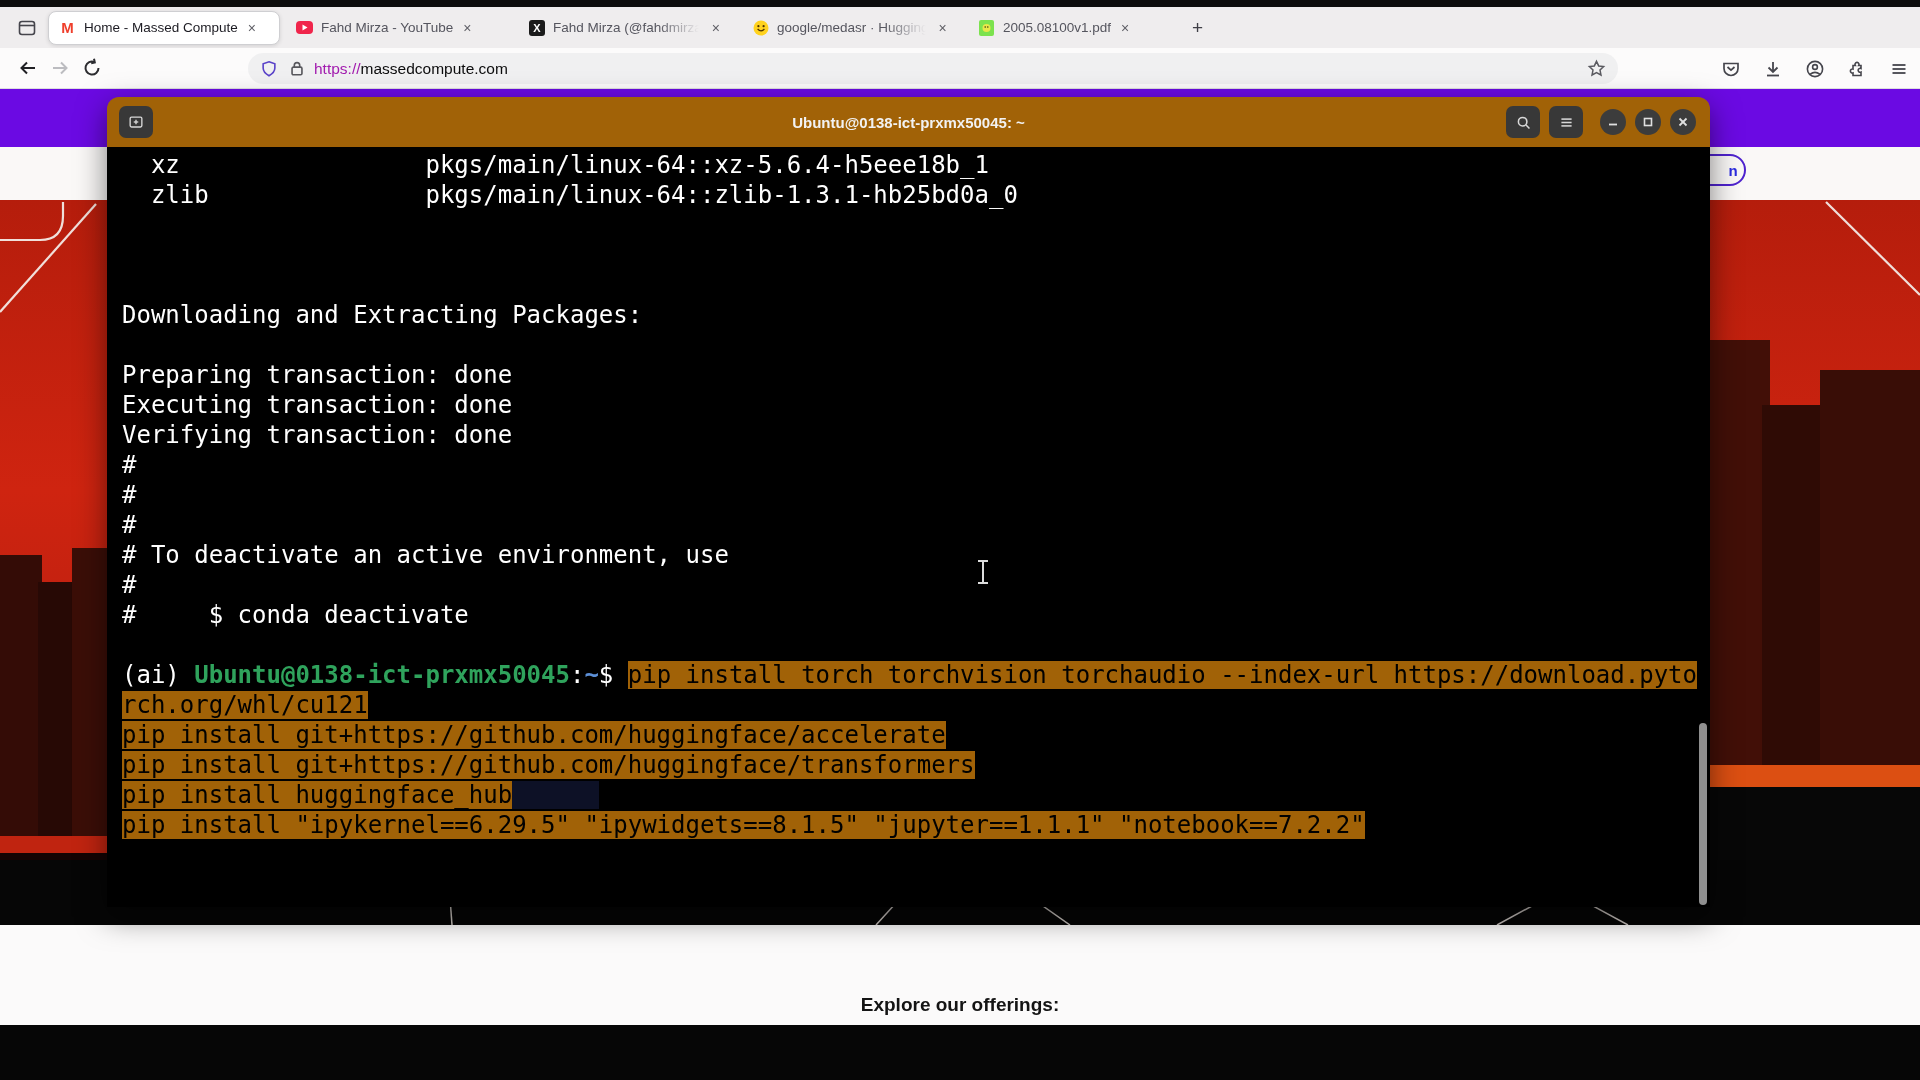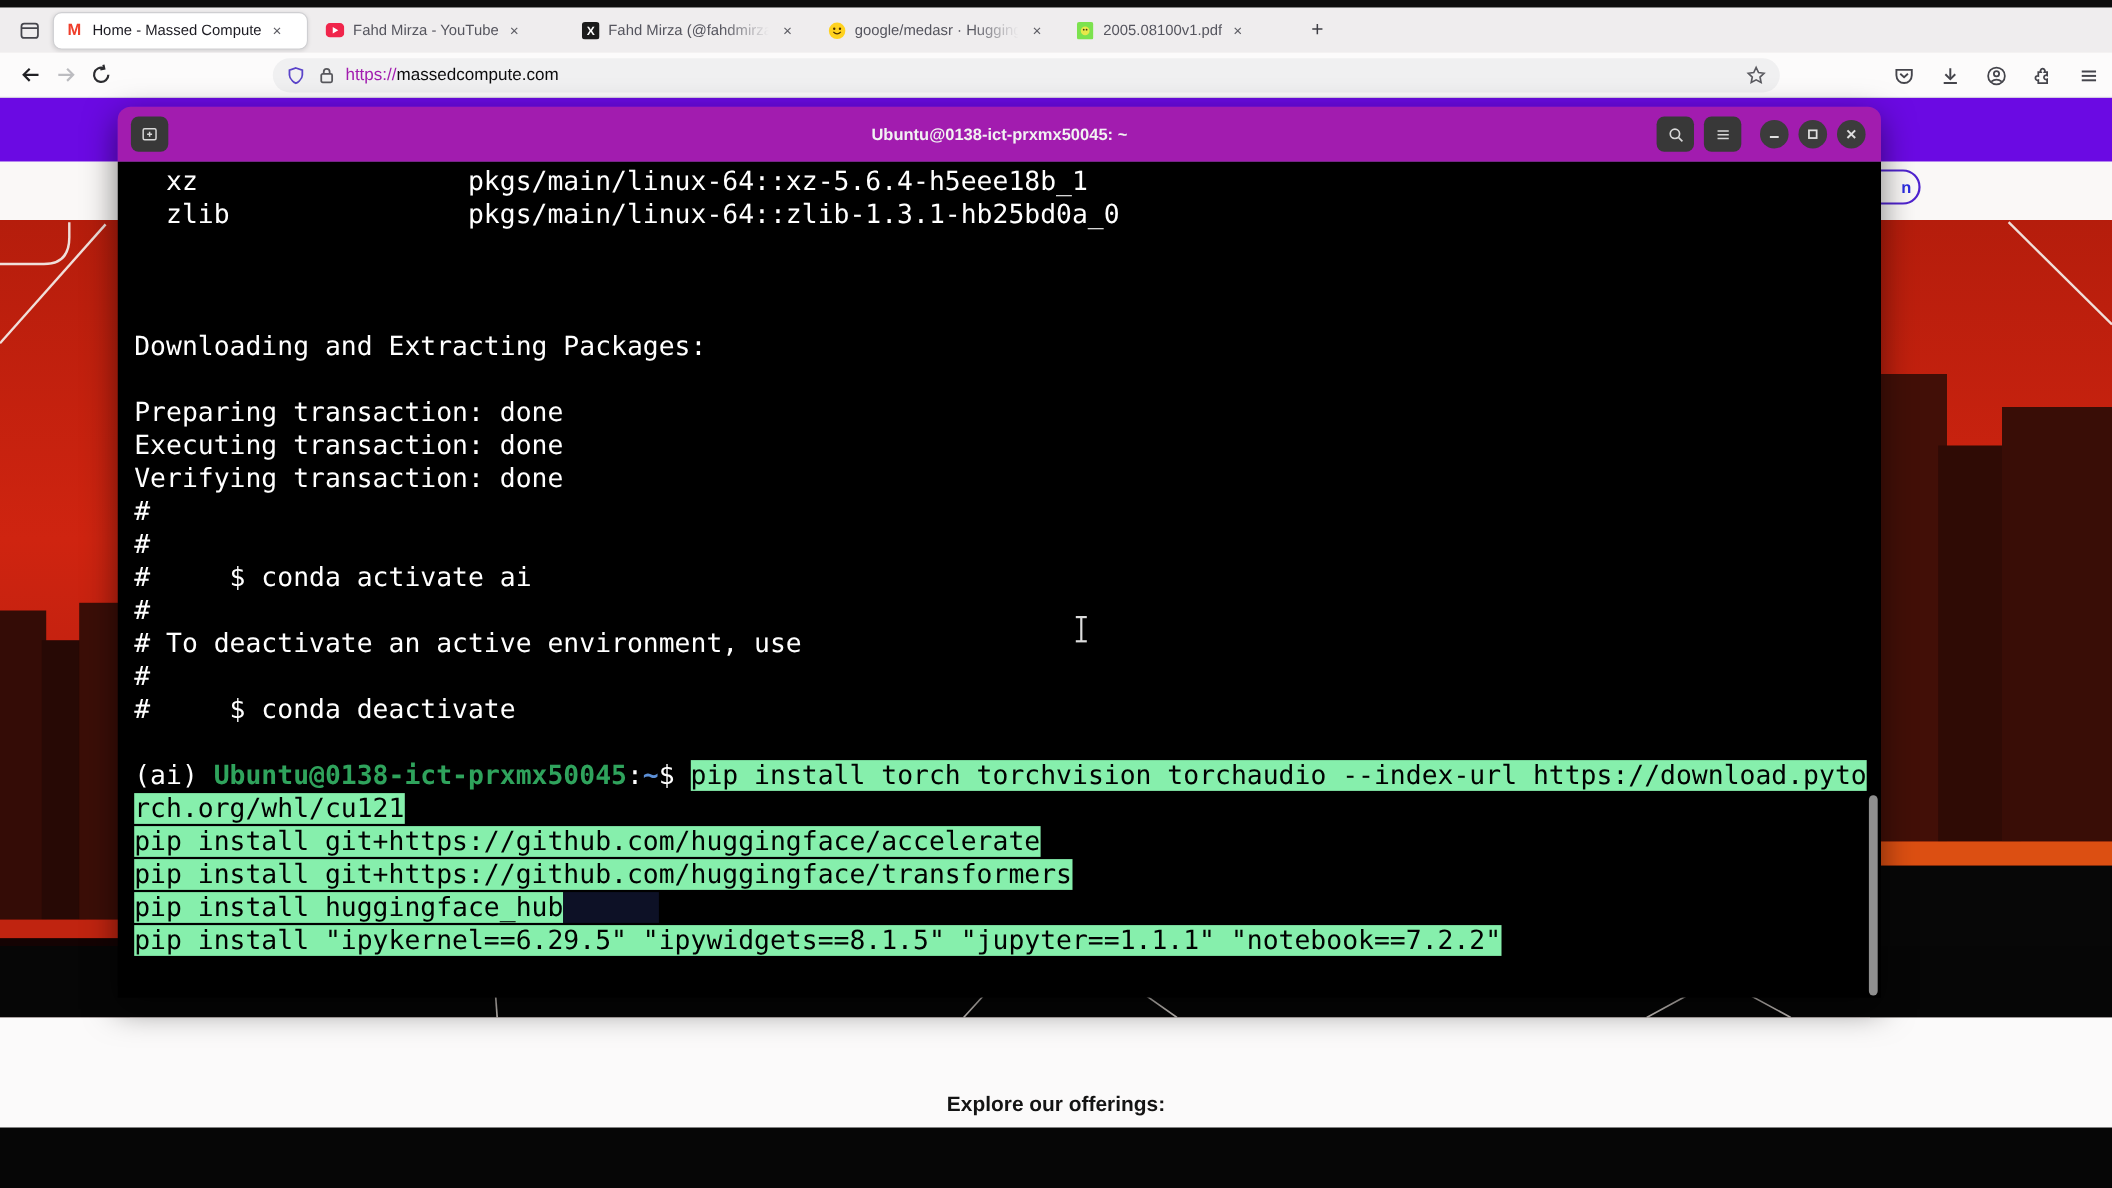--- a/index.html
+++ b/index.html
@@ -46,35 +46,35 @@
   .hero { position:absolute; left:0; top:111px; width:1920px; height:725px;
           background:linear-gradient(180deg,#b51d0c 0%,#cf2410 40%,#c22110 58%,#8c1507 72%,#4a0c04 85%,#2a0703 100%); }
   .white-band { position:absolute; left:0; top:836px; width:1920px; height:100px; background:#fbfafa; }
   .explore { position:absolute; left:0; top:905px; width:1920px; text-align:center; font-weight:bold;
              font-size:19px; color:#141414; }
   .footer-black { position:absolute; left:0; top:936px; width:1920px; height:55px; background:#060606; }
 
   
   .terminal { position:absolute; left:107px; top:97px; width:1603px; height:810px; z-index:10;
               border-radius:12px 12px 2px 2px; box-shadow:0 10px 30px rgba(0,0,0,.5); }
-  .term-titlebar { position:absolute; left:0; top:0; width:100%; height:50px; background:#a21caf;
+  .term-titlebar { position:absolute; left:0; top:0; width:100%; height:50px; background:#a16207;
                    border-radius:12px 12px 0 0; display:flex; align-items:center; }
   .term-title { position:absolute; left:0; width:100%; text-align:center; color:#f2f2f2;
                 font-weight:bold; font-size:15px; }
   .tt-btn { width:34px; height:32px; background:#383838; border-radius:7px; display:flex;
             align-items:center; justify-content:center; }
   .tt-newtab { margin-left:12px; }
   .tt-right { position:absolute; right:14px; display:flex; align-items:center; gap:9px; }
   .tt-circ { width:26px; height:26px; border-radius:50%; background:#3c3c3c; display:flex;
              align-items:center; justify-content:center; }
   .term-body { position:absolute; left:0; top:50px; width:100%; height:760px; background:#000;
                overflow:hidden; font-family:"DejaVu Sans Mono", monospace; font-size:24px;
                color:#ffffff; padding:3px 0 0 15px; }
   .tline { height:30px; line-height:30px; white-space:pre; }
-  .sel { background:#86efac; color:#010101; }
+  .sel { background:#a16207; color:#010101; }
   .dark-block { background:#0d1126; color:#0d1126; }
   .term-scrollthumb { position:absolute; right:3px; top:626px; width:8px; height:182px;
                       background:#8f8f8f; border-radius:4px; }
   .ibeam { position:absolute; left:869px; top:412px; width:14px; height:26px; opacity:.95; }
   .ibeam::before { content:""; position:absolute; left:6px; top:2px; width:2px; height:22px; background:#e8e8e8; }
   .ibeam::after { content:""; position:absolute; left:2px; top:1px; width:10px; height:2px; background:#e8e8e8;
                   box-shadow:0 22px 0 #e8e8e8; }
 
   svg { display:block; }
 </style>
@@ -318,21 +318,20 @@
           <div class="tline">&nbsp;</div>
           <div class="tline">&nbsp;</div>
           <div class="tline">&nbsp;</div>
           <div class="tline">Downloading and Extracting Packages:</div>
           <div class="tline">&nbsp;</div>
           <div class="tline">Preparing transaction: done</div>
           <div class="tline">Executing transaction: done</div>
           <div class="tline">Verifying transaction: done</div>
           <div class="tline">#</div>
           <div class="tline">#</div>
-          <div class="tline">#     $ conda activate ai</div>
           <div class="tline">#</div>
           <div class="tline"># To deactivate an active environment, use</div>
           <div class="tline">#</div>
           <div class="tline">#     $ conda deactivate</div>
           <div class="tline">&nbsp;</div>
           <div class="tline"><span style="color: rgb(255, 255, 255);">(ai) </span><span style="color: rgb(47, 163, 92); font-weight: bold;">Ubuntu@0138-ict-prxmx50045</span><span style="color: rgb(255, 255, 255);">:</span><span style="color: rgb(92, 143, 214); font-weight: bold;">~</span><span style="color: rgb(255, 255, 255);">$ </span><span class="sel">pip install torch torchvision torchaudio --index-url https://download.pyto</span></div>
           <div class="tline"><span class="sel">rch.org/whl/cu121</span></div>
           <div class="tline"><span class="sel">pip install git+https://github.com/huggingface/accelerate</span></div>
           <div class="tline"><span class="sel">pip install git+https://github.com/huggingface/transformers</span></div>
           <div class="tline"><span class="sel">pip install huggingface_hub</span><span class="dark-block">&nbsp;&nbsp;&nbsp;&nbsp;&nbsp;&nbsp;</span></div>

